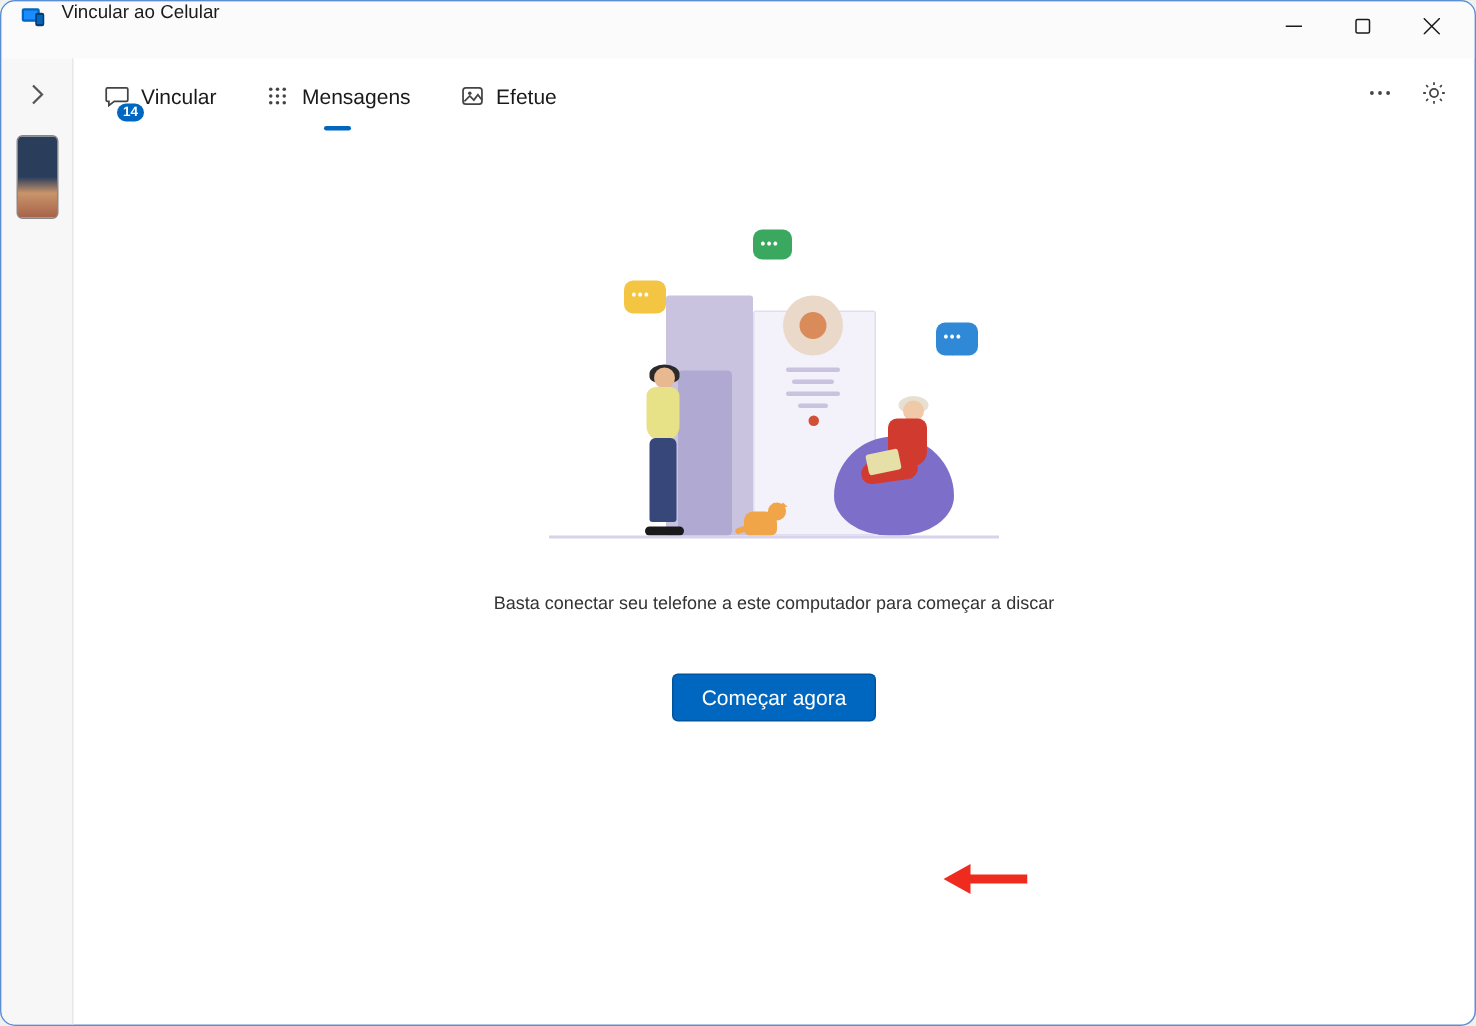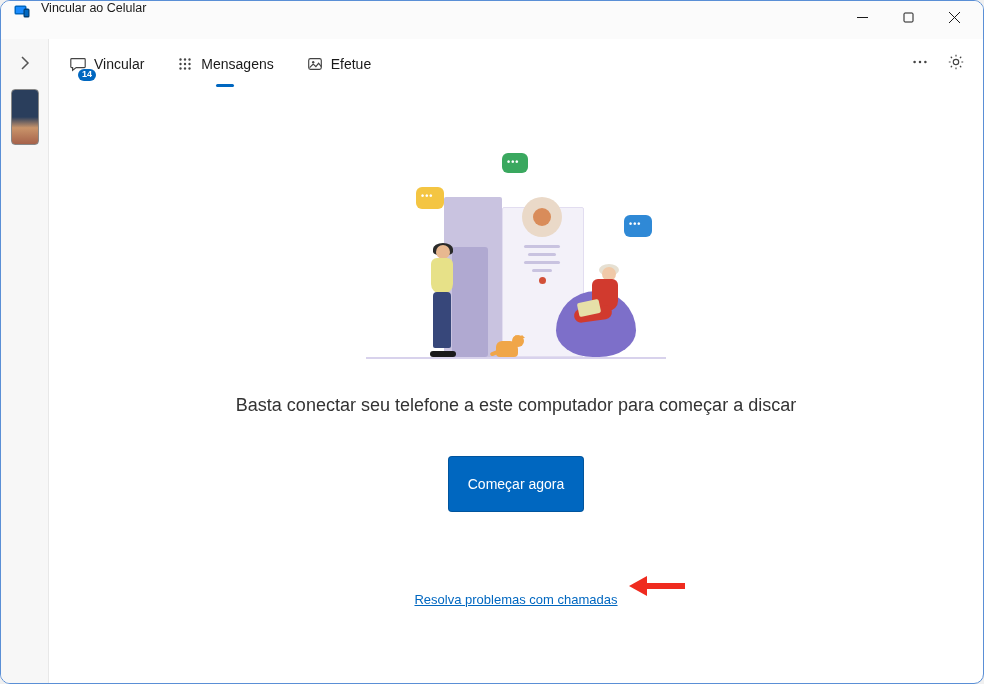--- a/index.html
+++ b/index.html
@@ -19,22 +19,22 @@
 .tabs { height: 50px; display: flex; align-items: center; padding: 0 18px; gap: 28px; position: relative; }
 .tab { display: flex; align-items: center; gap: 7px; font-size: 14px; color: #1a1a1a; padding: 4px 2px; position: relative; }
 .tab-active::after { content:''; position:absolute; bottom:-10px; left:50%; transform:translateX(-50%); width:18px; height:3px; background:#0067c0; border-radius:2px; }
 .tab-icon { width: 18px; height: 18px; color:#444; position: relative; }
 .badge { position: absolute; top: -6px; left: 9px; background: #0067c0; color: white; font-size: 9px; font-weight: 600; border-radius: 8px; padding: 1px 4px; min-width: 14px; text-align: left; line-height: 1.1; margin-top: 20px; }
 .tabs-right { margin-left: auto; display: flex; gap: 18px; align-items: center; }
 .header-icon { width: 18px; height: 18px; color: #444; }
 .main { flex: 1; display: flex; flex-direction: column; align-items: center; justify-content: flex-start; padding-top: 70px; position: relative; }
 .illustration { width: 300px; height: 200px; position: relative; margin-bottom: 36px; }
 .heading { font-size: 24px; font-weight: 400; color: #1a1a1a; margin-bottom: 14px; }
-.subheading { font-size: 18px; color: #333; margin-bottom: 40px; }
-.primary-btn { background: #0067c0; color: #fff; border: none; padding: 20px 20px; font-size: 14px; border-radius: 4px; cursor: pointer; box-shadow: inset 0 0 0 1px rgba(0,0,0,.18); }
+.subheading { font-size: 12px; color: #333; margin-bottom: 40px; }
+.primary-btn { background: #0067c0; color: #fff; border: none; padding: 8px 20px; font-size: 14px; border-radius: 4px; cursor: pointer; box-shadow: inset 0 0 0 1px rgba(0,0,0,.18); }
 .arrow-callout { position: absolute; left: 580px; top: 484px; }
 .troubleshoot { margin-top: 80px; font-size: 13px; color: #0067c0; text-decoration: underline; cursor: pointer; }
 
 .illus-floor { position:absolute; bottom:0; left:0; width:100%; height:2px; background:#d8d2ec; }
 .illus-panel1 { position:absolute; left:78px; bottom:2px; width:58px; height:160px; background:#c9c3e0; border-radius:2px; }
 .illus-door { position:absolute; left:86px; bottom:2px; width:36px; height:110px; background:#b0a9d1; border-radius:3px; }
 .illus-panel2 { position:absolute; left:136px; bottom:2px; width:82px; height:150px; background:#f3f1f9; border:1px solid #e2ddf0; border-radius:2px; }
 .illus-avatar { position:absolute; left:156px; top:38px; width:40px; height:40px; background:#ead9c8; border-radius:50%; display:flex; align-items:center; justify-content:center; }
 .illus-avatar-inner { width:18px; height:18px; background:#d98c5a; border-radius:50%; }
 .illus-line { position:absolute; background:#c9c3e0; height:3px; border-radius:2px; }
@@ -213,17 +213,16 @@
         <div class="subheading">Basta conectar seu telefone a este computador para começar a discar</div>
         <button class="primary-btn">Começar agora</button>
 
         <div class="arrow-callout">
           <svg width="56" height="26" viewBox="0 0 56 26">
               <line x1="56" y1="13" x2="14" y2="13" stroke="#ef2b1f" stroke-width="6"></line>
               <polygon points="0,13 18,3 18,23" fill="#ef2b1f"></polygon>
             </svg>
         </div>
 
-        <a class="troubleshoot">Resolva problemas com chamadas</a>
       </div>
     </div>
   </div>
 </div>
 
 </body></html>

